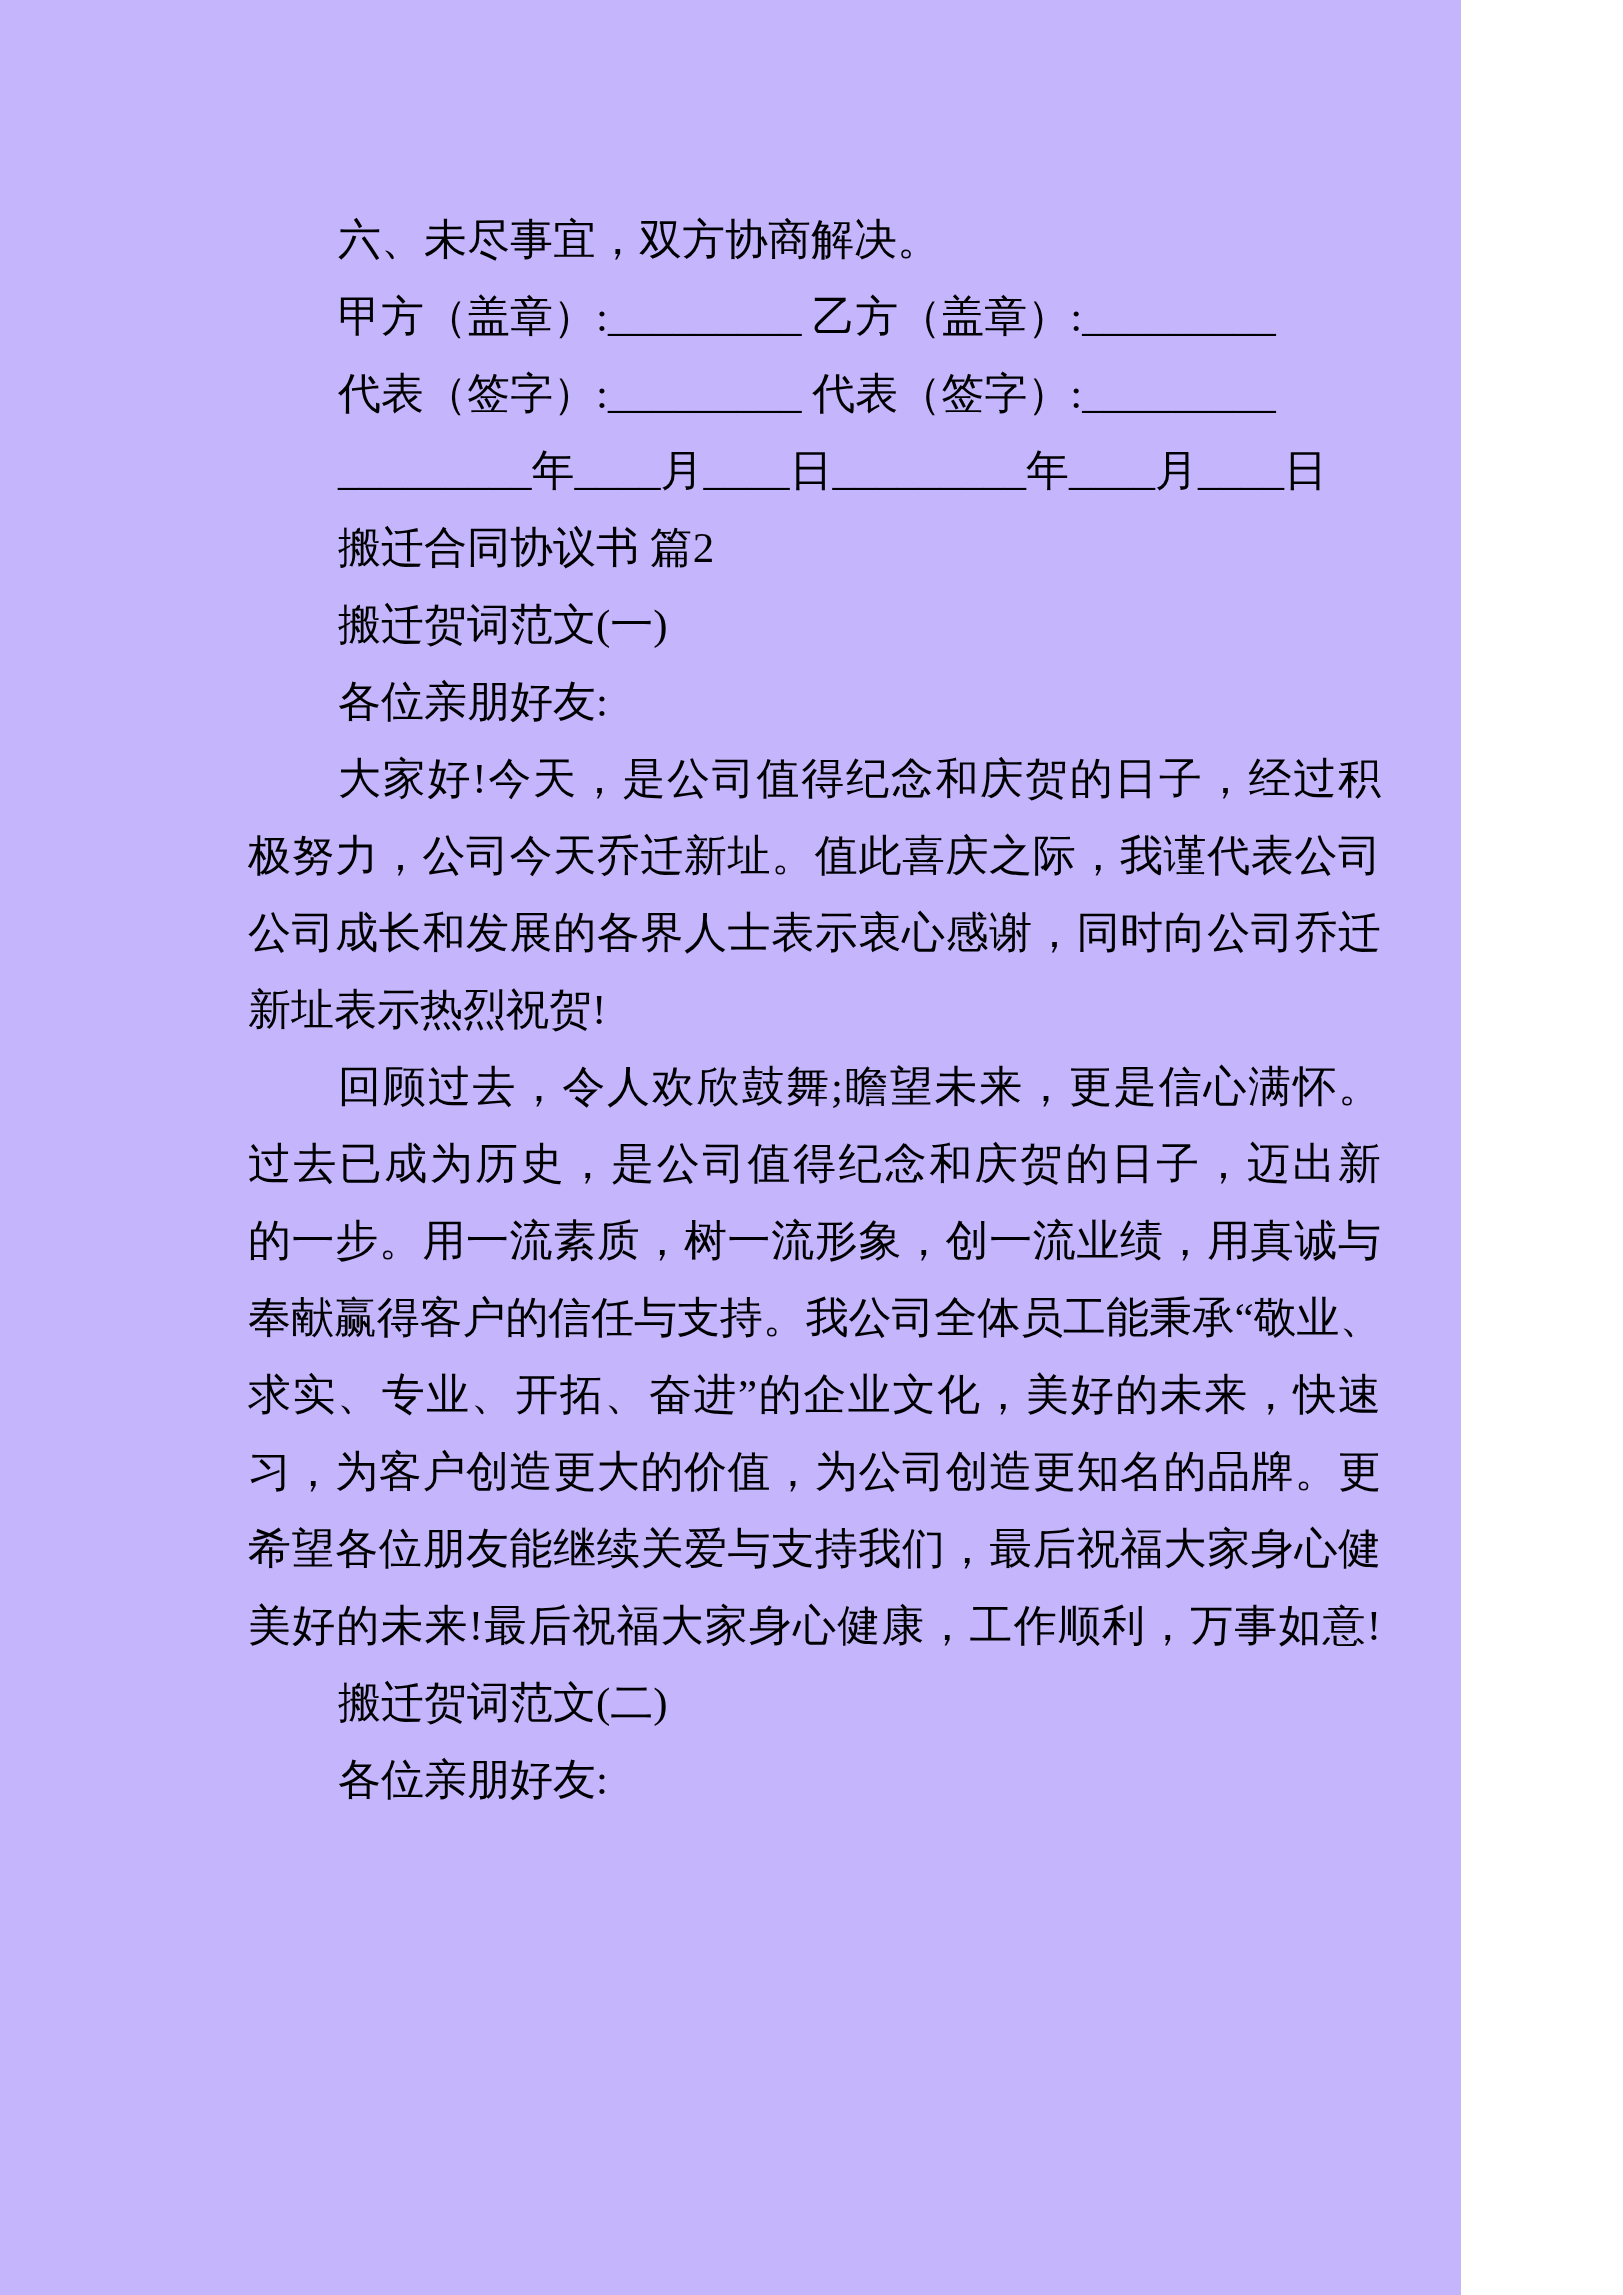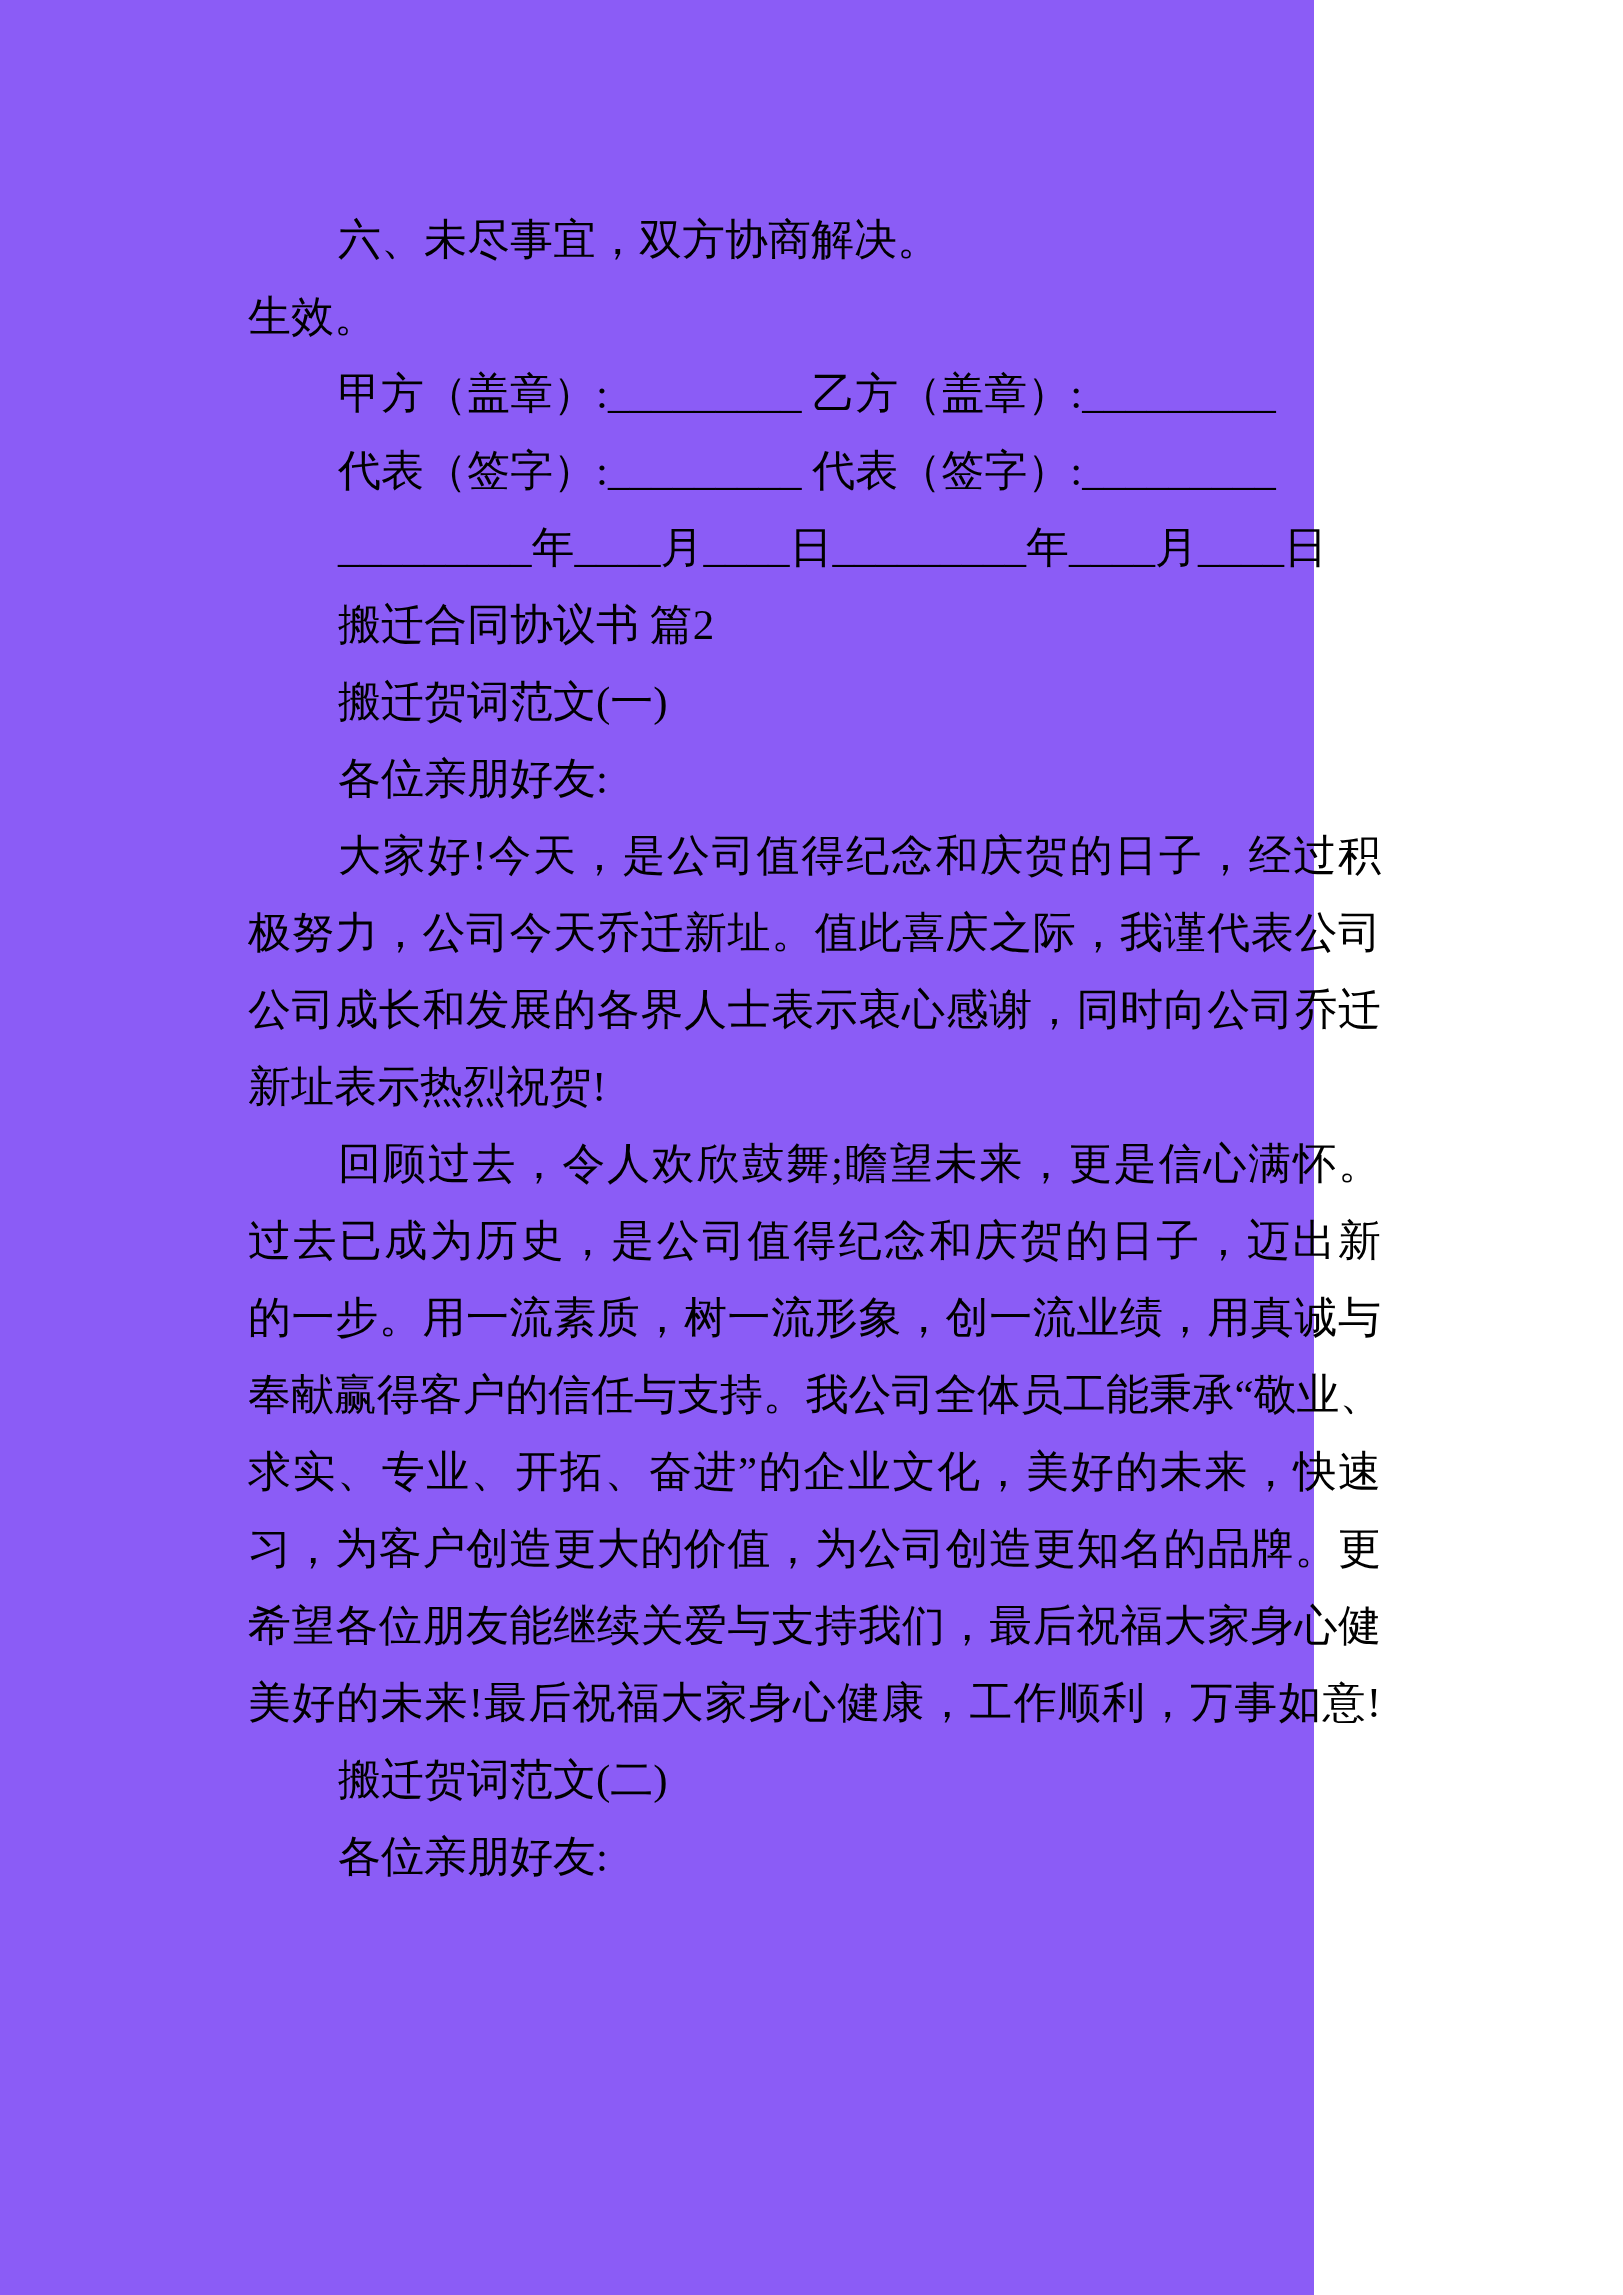--- a/index.html
+++ b/index.html
@@ -8,23 +8,24 @@
   }
   body {
     width: 1623px;
     height: 2295px;
     background: #ffffff;
     overflow: hidden;
     font-family: "Liberation Serif", "DejaVu Serif", serif;
   }
   .page {
     position: relative;
-    width: 1314px;
+    width: 1416px;
     height: 2295px;
-    background: #8b5cf6;
+    background: #c4b5fd;
+    padding-left: 45px;
   }
   .doc {
     position: absolute;
     left: 248px;
     top: 201px;
     width: 1133px;
     color: #000000;
   }
   .line {
     font-size: 43px;
@@ -49,21 +50,20 @@
   .line.tight {
     letter-spacing: -1.4px;
   }
 </style>
 </head>
 <body>
 
 <main class="page">
   <section class="doc">
       <div class="line indent">六、未尽事宜，双方协商解决。</div>
-      <div class="line">生效。</div>
       <div class="line indent">甲方（盖章）:_________ 乙方（盖章）:_________</div>
       <div class="line indent">代表（签字）:_________ 代表（签字）:_________</div>
       <div class="line indent">_________年____月____日_________年____月____日</div>
       <div class="line indent">搬迁合同协议书 篇2</div>
       <div class="line indent">搬迁贺词范文(一)</div>
       <div class="line indent">各位亲朋好友:</div>
       <div class="line indent j">大家好!今天，是公司值得纪念和庆贺的日子，经过积</div>
       <div class="line j">极努力，公司今天乔迁新址。值此喜庆之际，我谨代表公司</div>
       <div class="line j">公司成长和发展的各界人士表示衷心感谢，同时向公司乔迁</div>
       <div class="line">新址表示热烈祝贺!</div>

